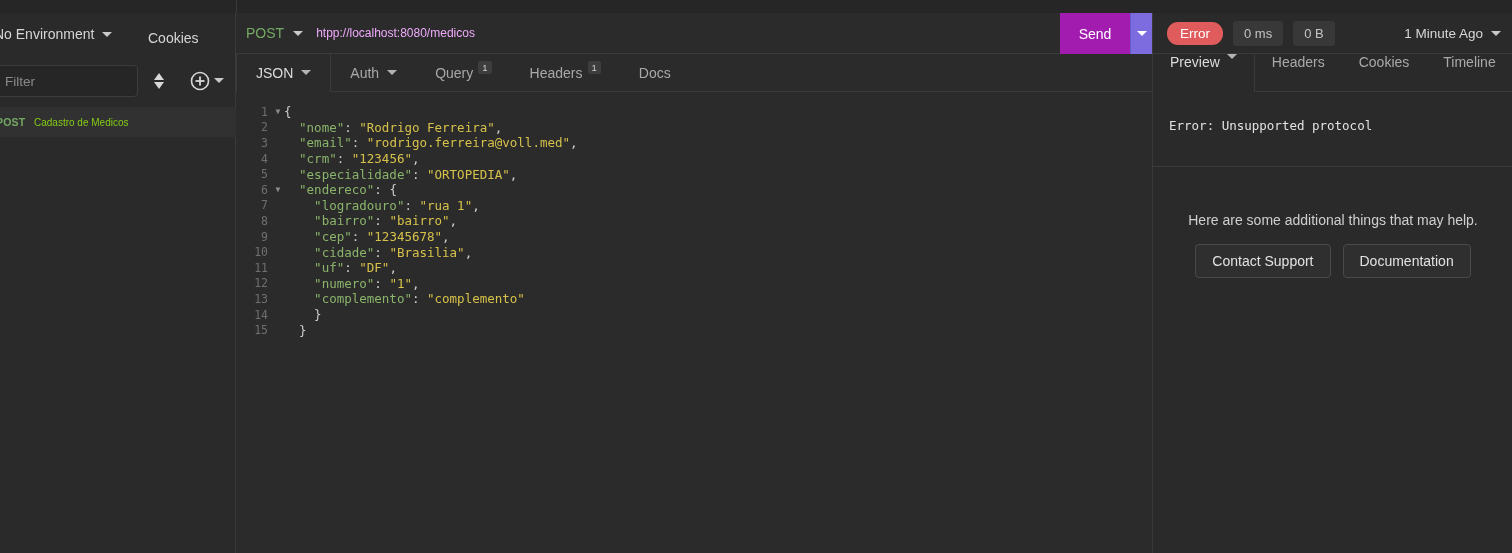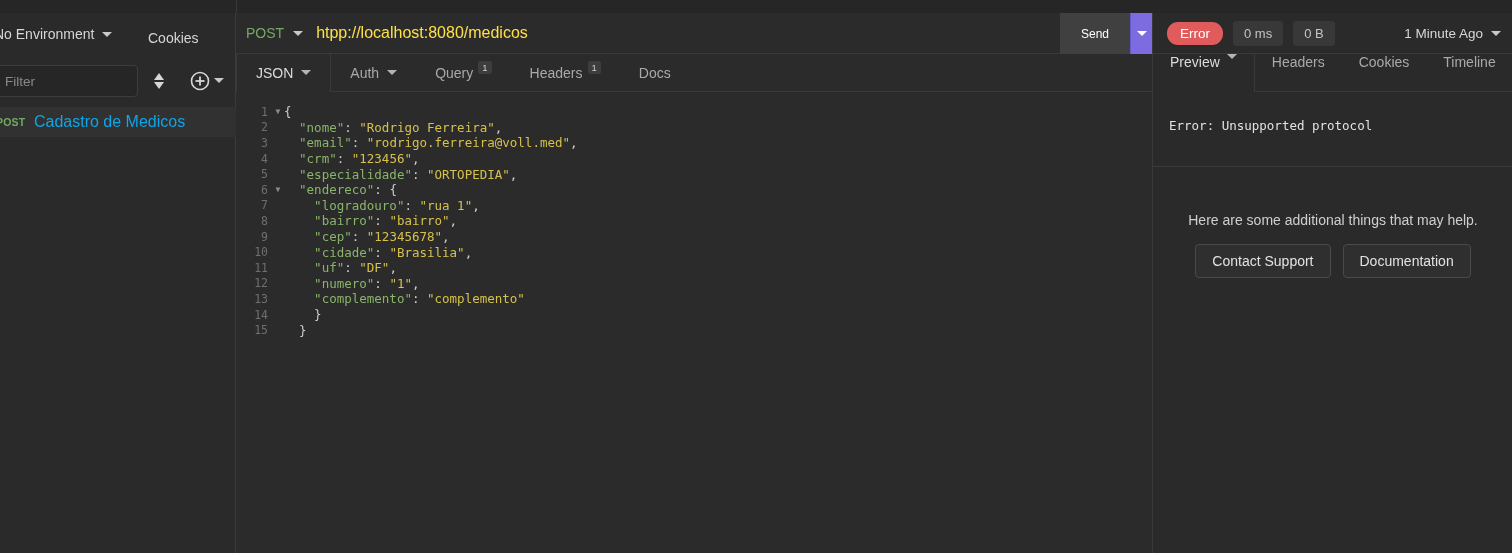--- a/index.html
+++ b/index.html
@@ -36,33 +36,33 @@
   .sort-icon { position:absolute; left:150px; top:9px; width:18px; height:20px; cursor:pointer; }
   .plus-icon { position:absolute; left:190px; top:9px; width:20px; height:20px; cursor:pointer; }
   .plus-caret { position:absolute; left:214px; top:16px; width:0;height:0;
                 border-left:5px solid transparent;border-right:5px solid transparent;
                 border-top:5px solid #c9c9c9; cursor:pointer; }
 
   .req-item { position:absolute; left:0; top:94px; width:236px; height:30px;
               background:#313131; display:flex; align-items:center; cursor:pointer; }
   .req-method { position:absolute; left:-4px; font-size:10.5px; font-weight:700; color:#74a963;
                 letter-spacing:.2px; }
-  .req-name { position:absolute; left:34px; font-size:16px; color:#0ea5e9; }
+  .req-name { position:absolute; left:34px; font-size:10px; color:#84cc16; }
 
   
   .reqpane { position:absolute; left:236px; top:13px; width:916px; height:540px; background:#2b2b2b; }
 
   .urlbar { position:absolute; left:0; top:0; width:916px; height:41px; background:#2b2b2b;
             border-bottom:1px solid #3a3a3a; display:flex; align-items:center; }
   .method-box { display:flex; align-items:center; gap:9px; padding-left:10px; cursor:pointer; }
   .method-txt { font-size:14px; color:#74a963; }
-  .url-txt { margin-left:13px; font-size:16px; color:#fde047; }
-
-  .send-btn { position:absolute; left:824px; top:0; width:70px; height:41px; background:#404040;
-              color:#fff; font-size:12px; display:flex; align-items:center; justify-content:center;
+  .url-txt { margin-left:13px; font-size:12px; color:#f0abfc; }
+
+  .send-btn { position:absolute; left:824px; top:0; width:70px; height:41px; background:#a21caf;
+              color:#fff; font-size:14px; display:flex; align-items:center; justify-content:center;
               cursor:pointer; }
   .send-split { position:absolute; left:894px; top:0; width:22px; height:41px; background:#7d6ce0;
                 display:flex; align-items:center; justify-content:center; cursor:pointer;
                 border-left:1px solid #6a5bcc; }
   .send-split .caret { border-top-color:#fff; }
 
   .tabbar { position:absolute; left:0; top:41px; width:916px; height:38px;
             border-bottom:1px solid #3a3a3a; display:flex; align-items:stretch; }
   .tab { display:flex; align-items:center; gap:8px; padding:0 19px; font-size:14px; color:#a9a9a9;
          cursor:pointer; position:relative; }

